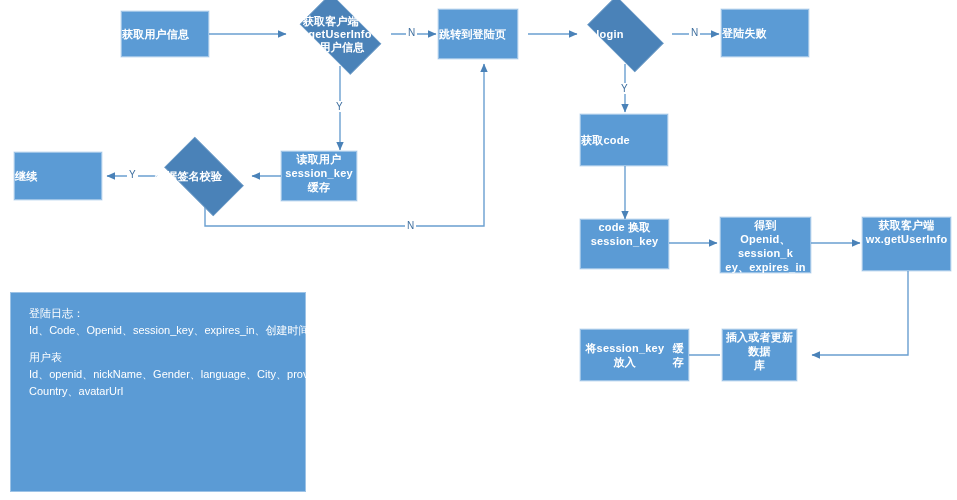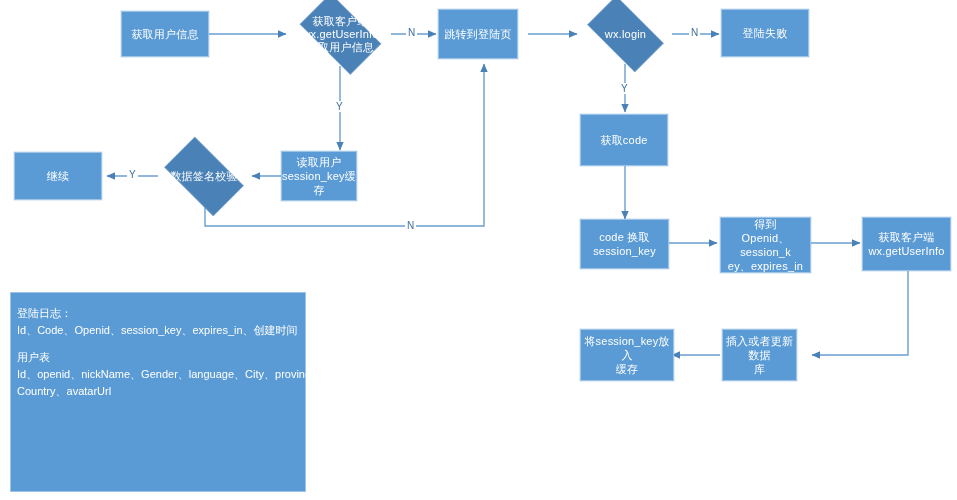--- a/index.html
+++ b/index.html
@@ -23,26 +23,27 @@
     top: 0;
     width: 957px;
     height: 500px;
     pointer-events: none;
   }
   .node {
     position: absolute;
     box-sizing: border-box;
     display: flex;
     align-items: center;
-    justify-content: center;
+    justify-content: flex-start;
     text-align: center;
     color: #ffffff;
     font-size: 11px;
     line-height: 14px;
     letter-spacing: 0.2px;
+    font-weight: bold;
   }
   .node.rect {
     background: #5B9BD5;
     border: 1px solid #9dc3e6;
     box-shadow: 0 0 0 0.5px rgba(91,155,213,0.35);
   }
   .node.diamond-wrap {
     background: transparent;
     border: none;
   }
@@ -72,21 +73,21 @@
     white-space: nowrap;
   }
   .legend-box {
     position: absolute;
     background: #5B9BD5;
     border: 1px solid #9dc3e6;
     box-sizing: border-box;
     color: #ffffff;
     font-size: 11px;
     line-height: 17px;
-    padding: 12px 6px;
+    padding: 12px 18px;
   }
   .legend-box .ln {
     white-space: nowrap;
   }
   .legend-box .spacer {
     height: 10px;
   }
   .edge-label {
     position: absolute;
     color: #3f6f9f;
@@ -203,21 +204,21 @@
   <div class="node rect" style="left:862px;top:217px;width:89px;height:54px;flex-direction:column;">
     <span>获取客户端</span>
     <span>wx.getUserInfo</span>
   </div>
 
   <div class="node rect" style="left:722px;top:329px;width:75px;height:52px;flex-direction:column;">
     <span>插入或者更新数据</span>
     <span>库</span>
   </div>
 
-  <div class="node rect" style="left:580px;top:329px;width:94px;height:52px;flex-direction:column;">
+  <div class="node rect" style="left:580px;top:329px;width:109px;height:52px;flex-direction:row;">
     <span>将session_key放入</span>
     <span>缓存</span>
   </div>
 
   <div class="edge-label" style="left:406px;top:27px;">N</div>
   <div class="edge-label" style="left:334px;top:101px;">Y</div>
   <div class="edge-label" style="left:689px;top:27px;">N</div>
   <div class="edge-label" style="left:619px;top:83px;">Y</div>
   <div class="edge-label" style="left:127px;top:169px;">Y</div>
   <div class="edge-label" style="left:405px;top:220px;">N</div>

